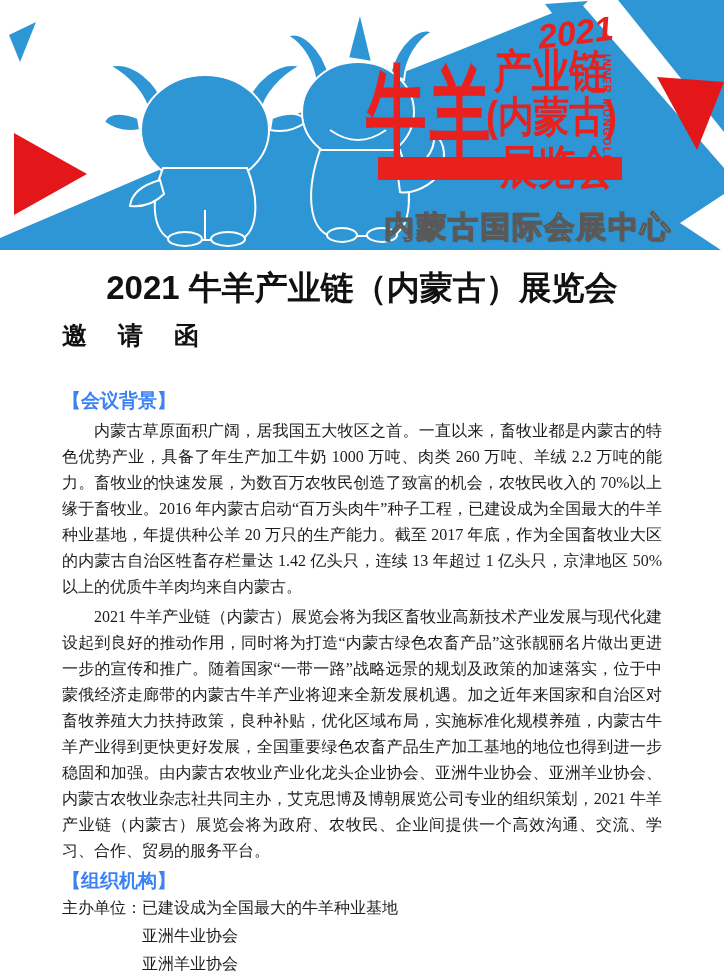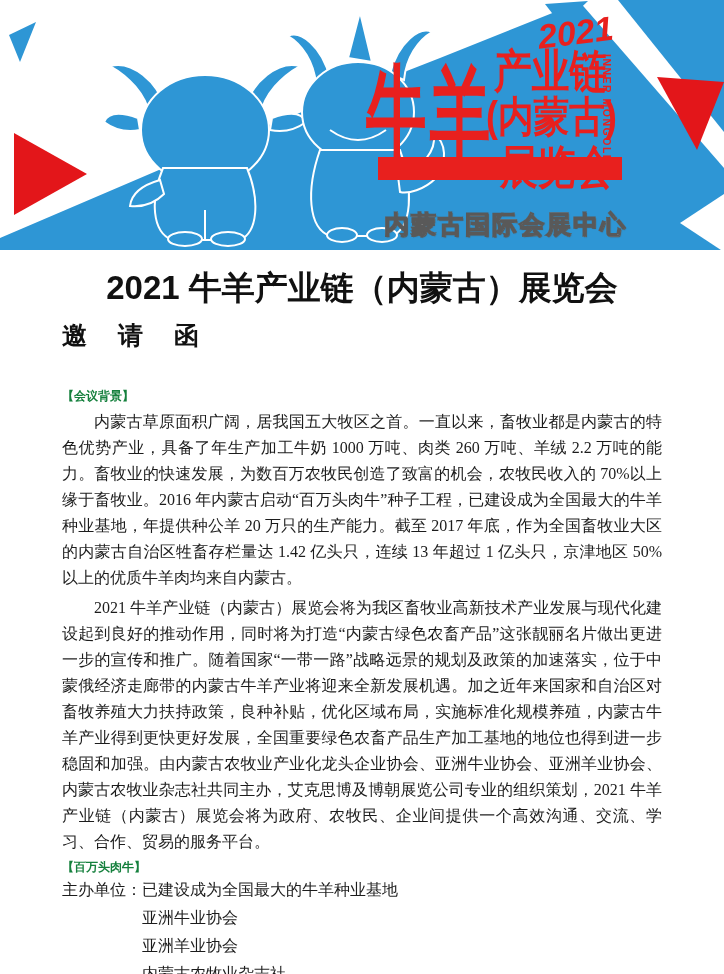--- a/index.html
+++ b/index.html
@@ -20,29 +20,29 @@
   .b-l2{left:486px;top:96px;font-size:42px;color:#e8201e;transform:scaleX(0.85);transform-origin:0 0;}
   .b-l3{left:500px;top:144px;font-size:46px;color:#e8201e;transform:scaleX(0.82);transform-origin:0 0;}
   .b-side{left:612px;top:54px;font-size:10.5px;color:#e8201e;letter-spacing:1.5px;
           transform:rotate(90deg);transform-origin:0 0;}
   .b-bar{position:absolute;left:378px;top:157px;width:244px;height:23px;background:#e8201e;}
   .b-date{left:384px;top:181px;}
   .b-date .num{font-size:31px;font-style:italic;color:#e8201e;
                text-shadow:1px 1px 0 #ffffff;}
   .b-date .cjk{font-size:23px;color:#ffffff;-webkit-text-stroke:1.2px #4d4d4d;
                text-shadow:1px 1px 1px #4d4d4d;}
-  .b-venue{left:384px;top:212px;font-size:25px;letter-spacing:2px;color:#ffffff;
+  .b-venue{left:384px;top:212px;font-size:30px;letter-spacing:2px;color:#ffffff;
            -webkit-text-stroke:1.2px #595959;text-shadow:1px 1px 1px #595959;}
   
   .doc{padding:0 62px;}
   .doc-title{margin-top:16px;text-align:center;font-size:33px;font-weight:bold;color:#111;
              font-family:"Liberation Sans","DejaVu Sans",sans-serif;}
   .doc-subtitle{margin-top:8px;font-size:25px;font-weight:bold;color:#111;
                 letter-spacing:12px;font-family:"Liberation Sans","DejaVu Sans",sans-serif;}
-  .sec-head{margin-top:36px;font-size:12px;font-weight:bold;color:#15803d;
+  .sec-head{margin-top:36px;font-size:19px;font-weight:bold;color:#3b82f6;
             font-family:Liberation Sans, sans-serif;}
   .sec-head.tight{margin-top:4px;}
   .para{margin:4px 0 0 0;font-size:16px;line-height:26px;text-align:justify;text-indent:2em;}
   .org{font-size:16px;line-height:28px;}
   .org-row{white-space:nowrap;}
   .org-indent{padding-left:5em;}
 </style>
 </head>
 <body>
 
@@ -100,21 +100,21 @@
 </div>
 
 <div class="doc">
   <div class="doc-title">2021 牛羊产业链（内蒙古）展览会</div>
   <div class="doc-subtitle">邀 请 函</div>
 
   <div class="sec-head">【会议背景】</div>
   <p class="para">内蒙古草原面积广阔，居我国五大牧区之首。一直以来，畜牧业都是内蒙古的特色优势产业，具备了年生产加工牛奶 1000 万吨、肉类 260 万吨、羊绒 2.2 万吨的能力。畜牧业的快速发展，为数百万农牧民创造了致富的机会，农牧民收入的 70%以上缘于畜牧业。2016 年内蒙古启动“百万头肉牛”种子工程，已建设成为全国最大的牛羊种业基地，年提供种公羊 20 万只的生产能力。截至 2017 年底，作为全国畜牧业大区的内蒙古自治区牲畜存栏量达 1.42 亿头只，连续 13 年超过 1 亿头只，京津地区 50%以上的优质牛羊肉均来自内蒙古。</p>
   <p class="para">2021 牛羊产业链（内蒙古）展览会将为我区畜牧业高新技术产业发展与现代化建设起到良好的推动作用，同时将为打造“内蒙古绿色农畜产品”这张靓丽名片做出更进一步的宣传和推广。随着国家“一带一路”战略远景的规划及政策的加速落实，位于中蒙俄经济走廊带的内蒙古牛羊产业将迎来全新发展机遇。加之近年来国家和自治区对畜牧养殖大力扶持政策，良种补贴，优化区域布局，实施标准化规模养殖，内蒙古牛羊产业得到更快更好发展，全国重要绿色农畜产品生产加工基地的地位也得到进一步稳固和加强。由内蒙古农牧业产业化龙头企业协会、亚洲牛业协会、亚洲羊业协会、内蒙古农牧业杂志社共同主办，艾克思博及博朝展览公司专业的组织策划，2021 牛羊产业链（内蒙古）展览会将为政府、农牧民、企业间提供一个高效沟通、交流、学习、合作、贸易的服务平台。</p>
 
-  <div class="sec-head tight">【百万头肉牛】</div>
+  <div class="sec-head tight">【组织机构】</div>
   <div class="org">
     <div class="org-row"><span>主办单位：</span><span>已建设成为全国最大的牛羊种业基地</span></div>
     <div class="org-row org-indent">亚洲牛业协会</div>
     <div class="org-row org-indent">亚洲羊业协会</div>
     <div class="org-row org-indent">内蒙古农牧业杂志社</div>
 
   </div>
 
 </div>
 

